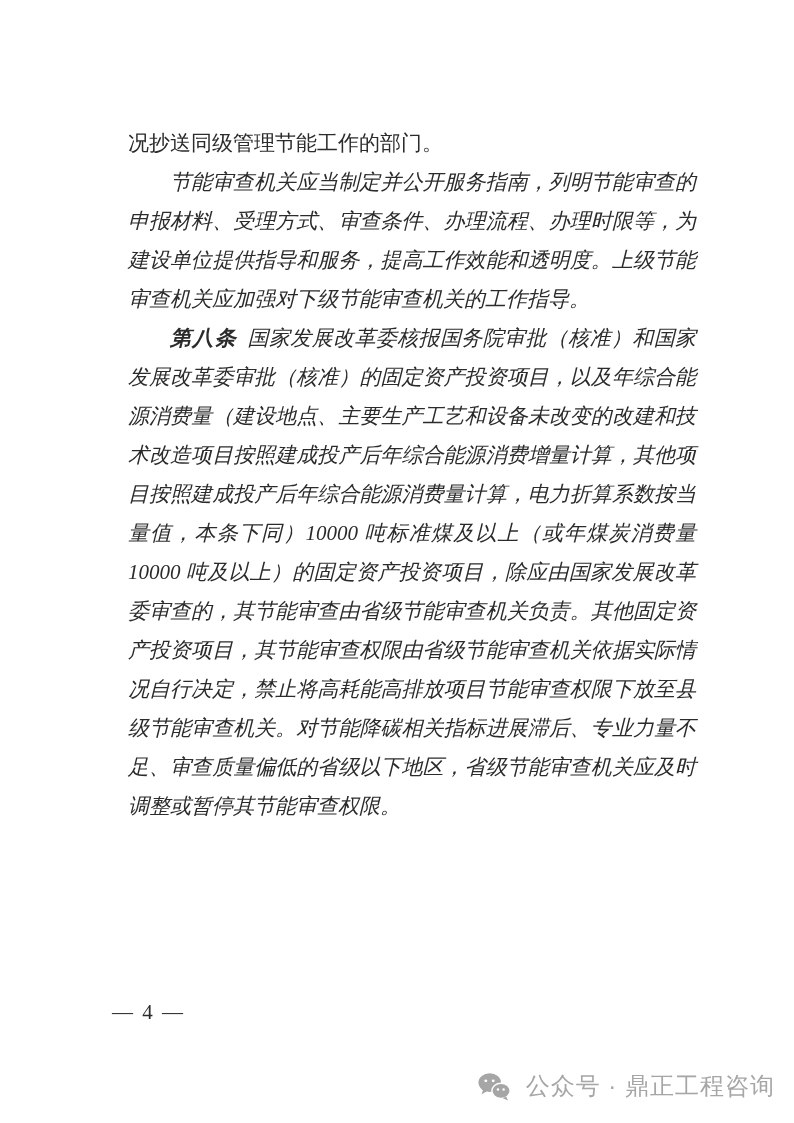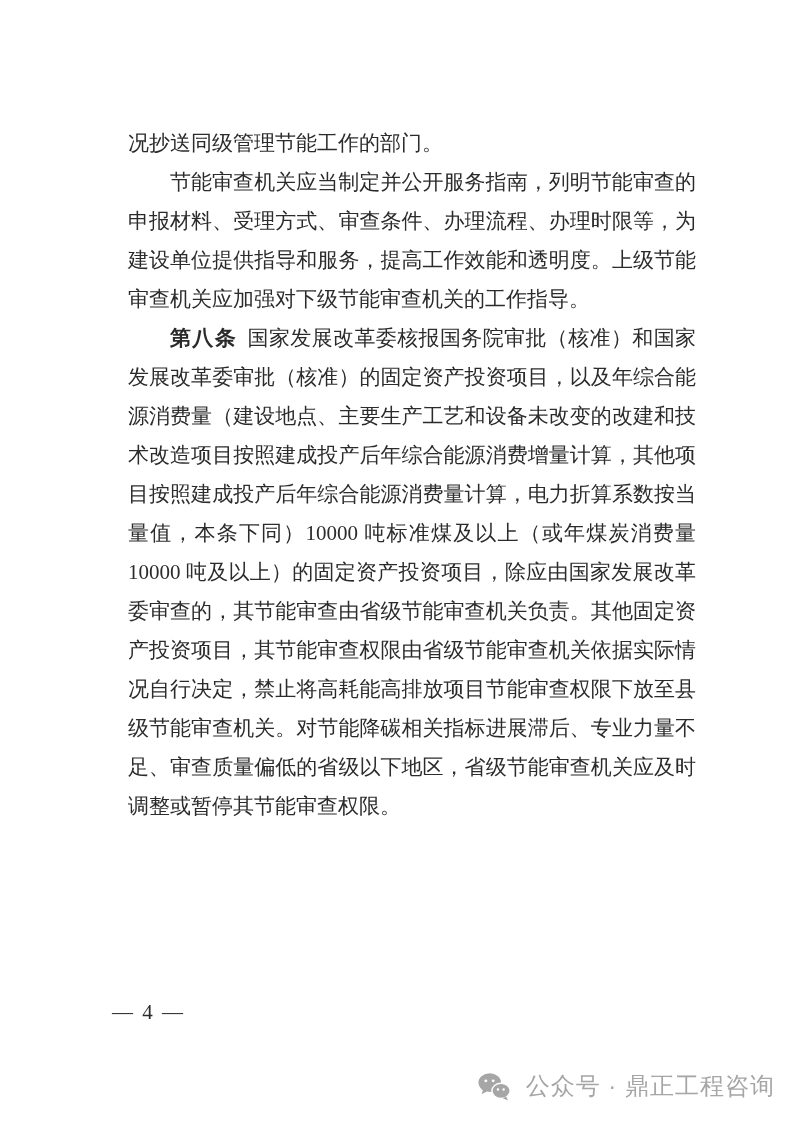--- a/index.html
+++ b/index.html
@@ -31,20 +31,21 @@
     text-align-last: left;
     text-justify: inter-character;
     margin-left: 16px;
   }
   .doc-text p {
     margin: 0;
     padding: 0;
   }
   .doc-text p.indent {
     text-indent: 2em;
+    font-style: italic;
   }
   .doc-text strong.article-no {
     font-weight: 700;
     margin-right: 0.5em;
     letter-spacing: 1px;
   }
   .page-number {
     position: absolute;
     left: 112px;
     top: 1000px;

